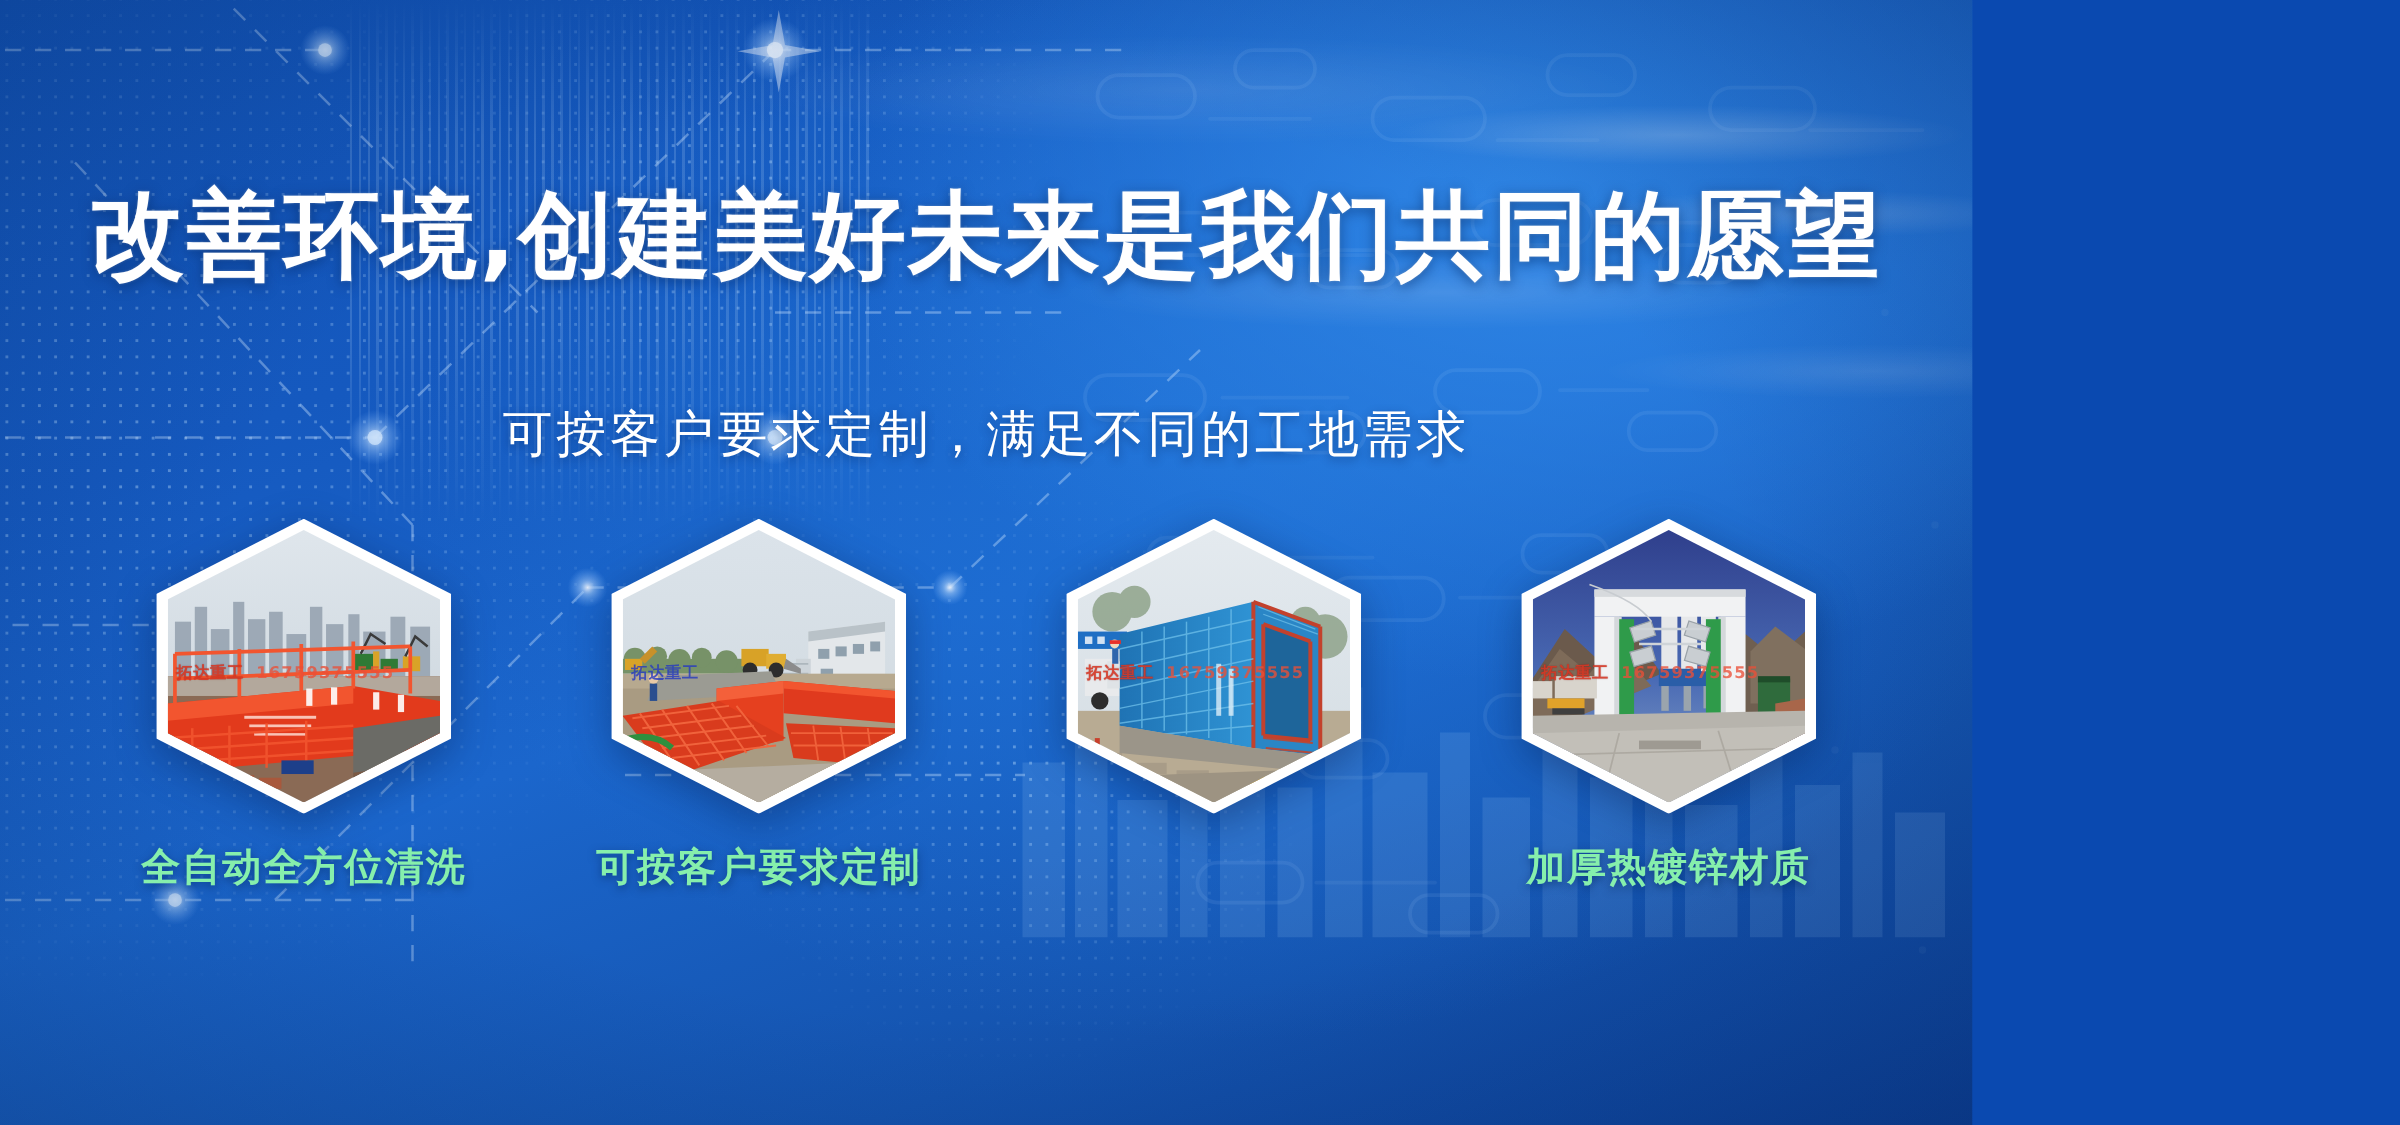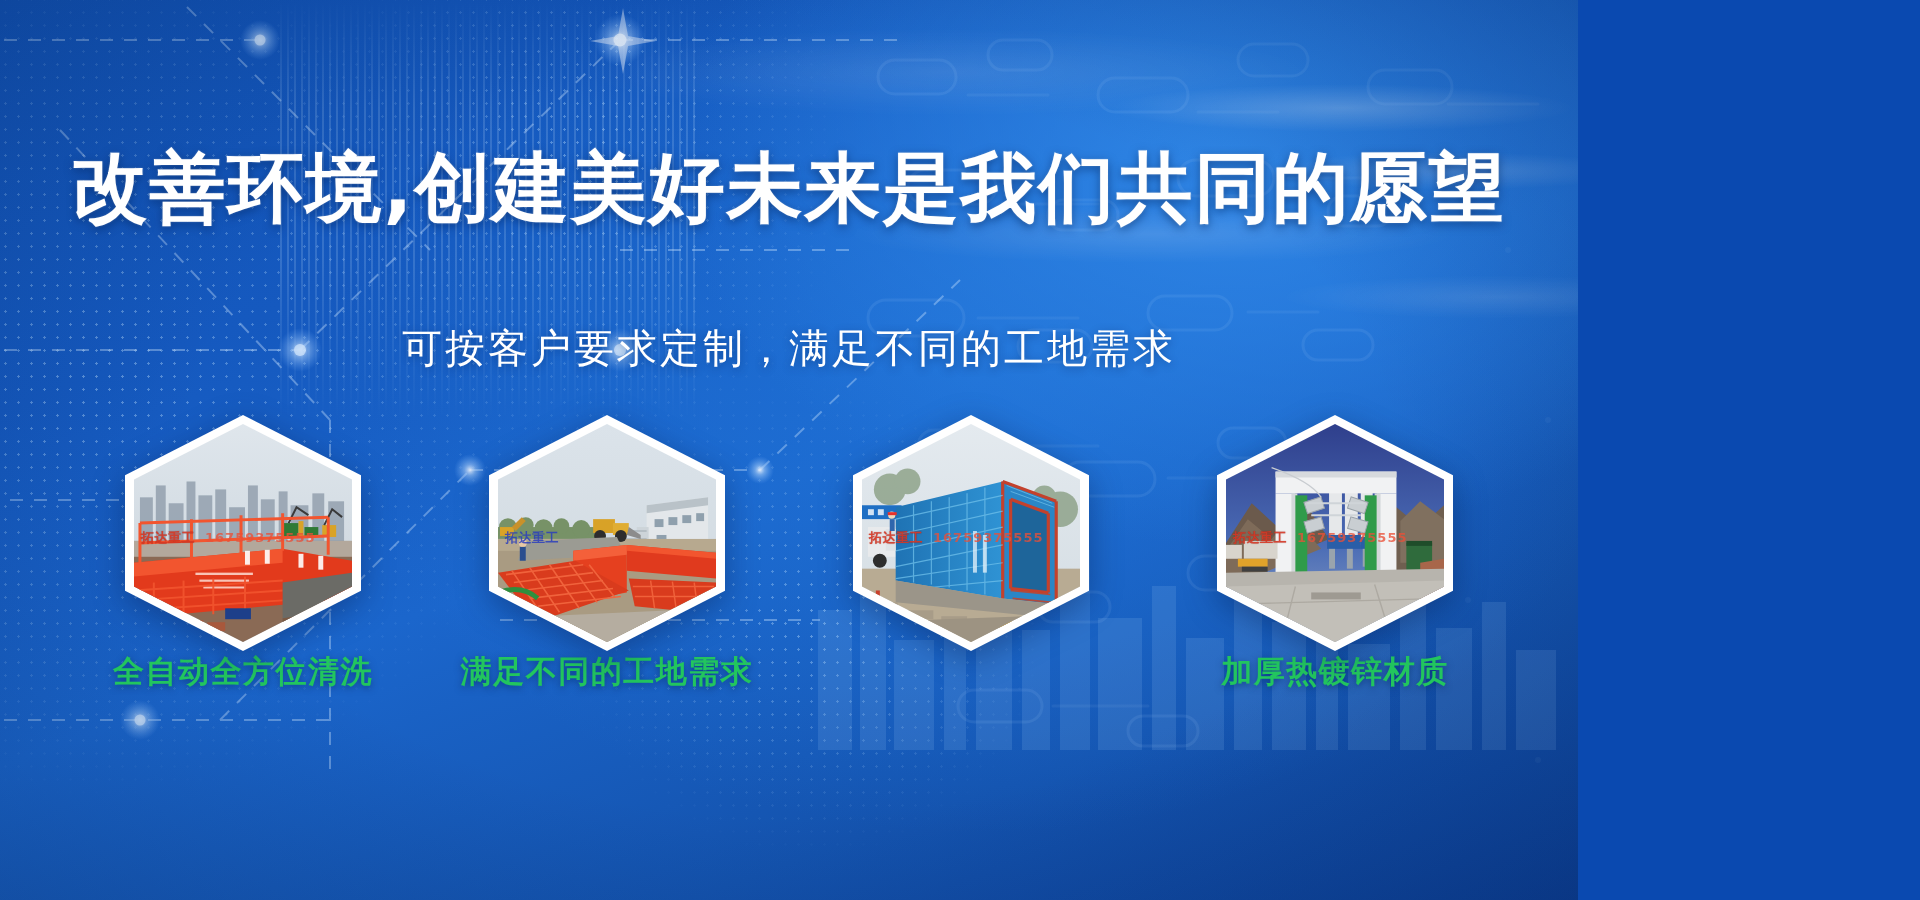--- a/index.html
+++ b/index.html
@@ -111,21 +111,21 @@
     position:absolute;left:0;right:0;top:52%;transform:translateY(-50%);
     text-align:left;pointer-events:none;
     font-family:"DejaVu Sans","Liberation Sans",sans-serif;
     font-size:13px;font-weight:700;letter-spacing:.5px;white-space:nowrap;margin-left:16px;
   }
   .wm .wm-a{color:rgba(225,60,40,.80);text-shadow:0 0 1px rgba(120,10,0,.6);}
   .wm .wm-b{color:rgba(235,80,55,.78);margin-left:10px;letter-spacing:1px;}
   .wm.blue .wm-a{color:rgba(40,60,190,.82);text-shadow:none;}
 
   .caption{
-    text-align:center;color:#22c55e;white-space:nowrap;
+    margin-top:22px;text-align:center;color:#86efac;white-space:nowrap;
     font-family:"DejaVu Sans","Liberation Sans",sans-serif;
     font-size:31px;font-weight:700;letter-spacing:1.5px;
     text-shadow:0 2px 7px rgba(4,34,86,.55);
   }
 </style>
 </head>
 <body>
 
 <div class="stage">
 
@@ -455,21 +455,21 @@
                 <circle cx="25" cy="120" r="4" fill="#e8c9a6"></circle>
               </g>
 
             <path d="M0 196 L220 186 L220 220 L0 220 Z" fill="#b5ada0"></path>
           </svg>
         </div>
         <div class="wm blue">
           <span class="wm-a">拓达重工</span>
         </div>
       </div>
-      <div class="caption">满足不同的工地需求</div>
+      <div class="caption">可按客户要求定制</div>
     </div>
 
     <div class="feature">
       <div class="hexwrap">
         <div class="hex-outer"></div>
         <div class="hex-inner">
           <svg viewBox="0 0 220 220" preserveAspectRatio="xMidYMid slice">
             <defs>
               <linearGradient id="sky3" x1="0" y1="0" x2="0" y2="1">
                 <stop offset="0%" stop-color="#e4eaef"></stop>

